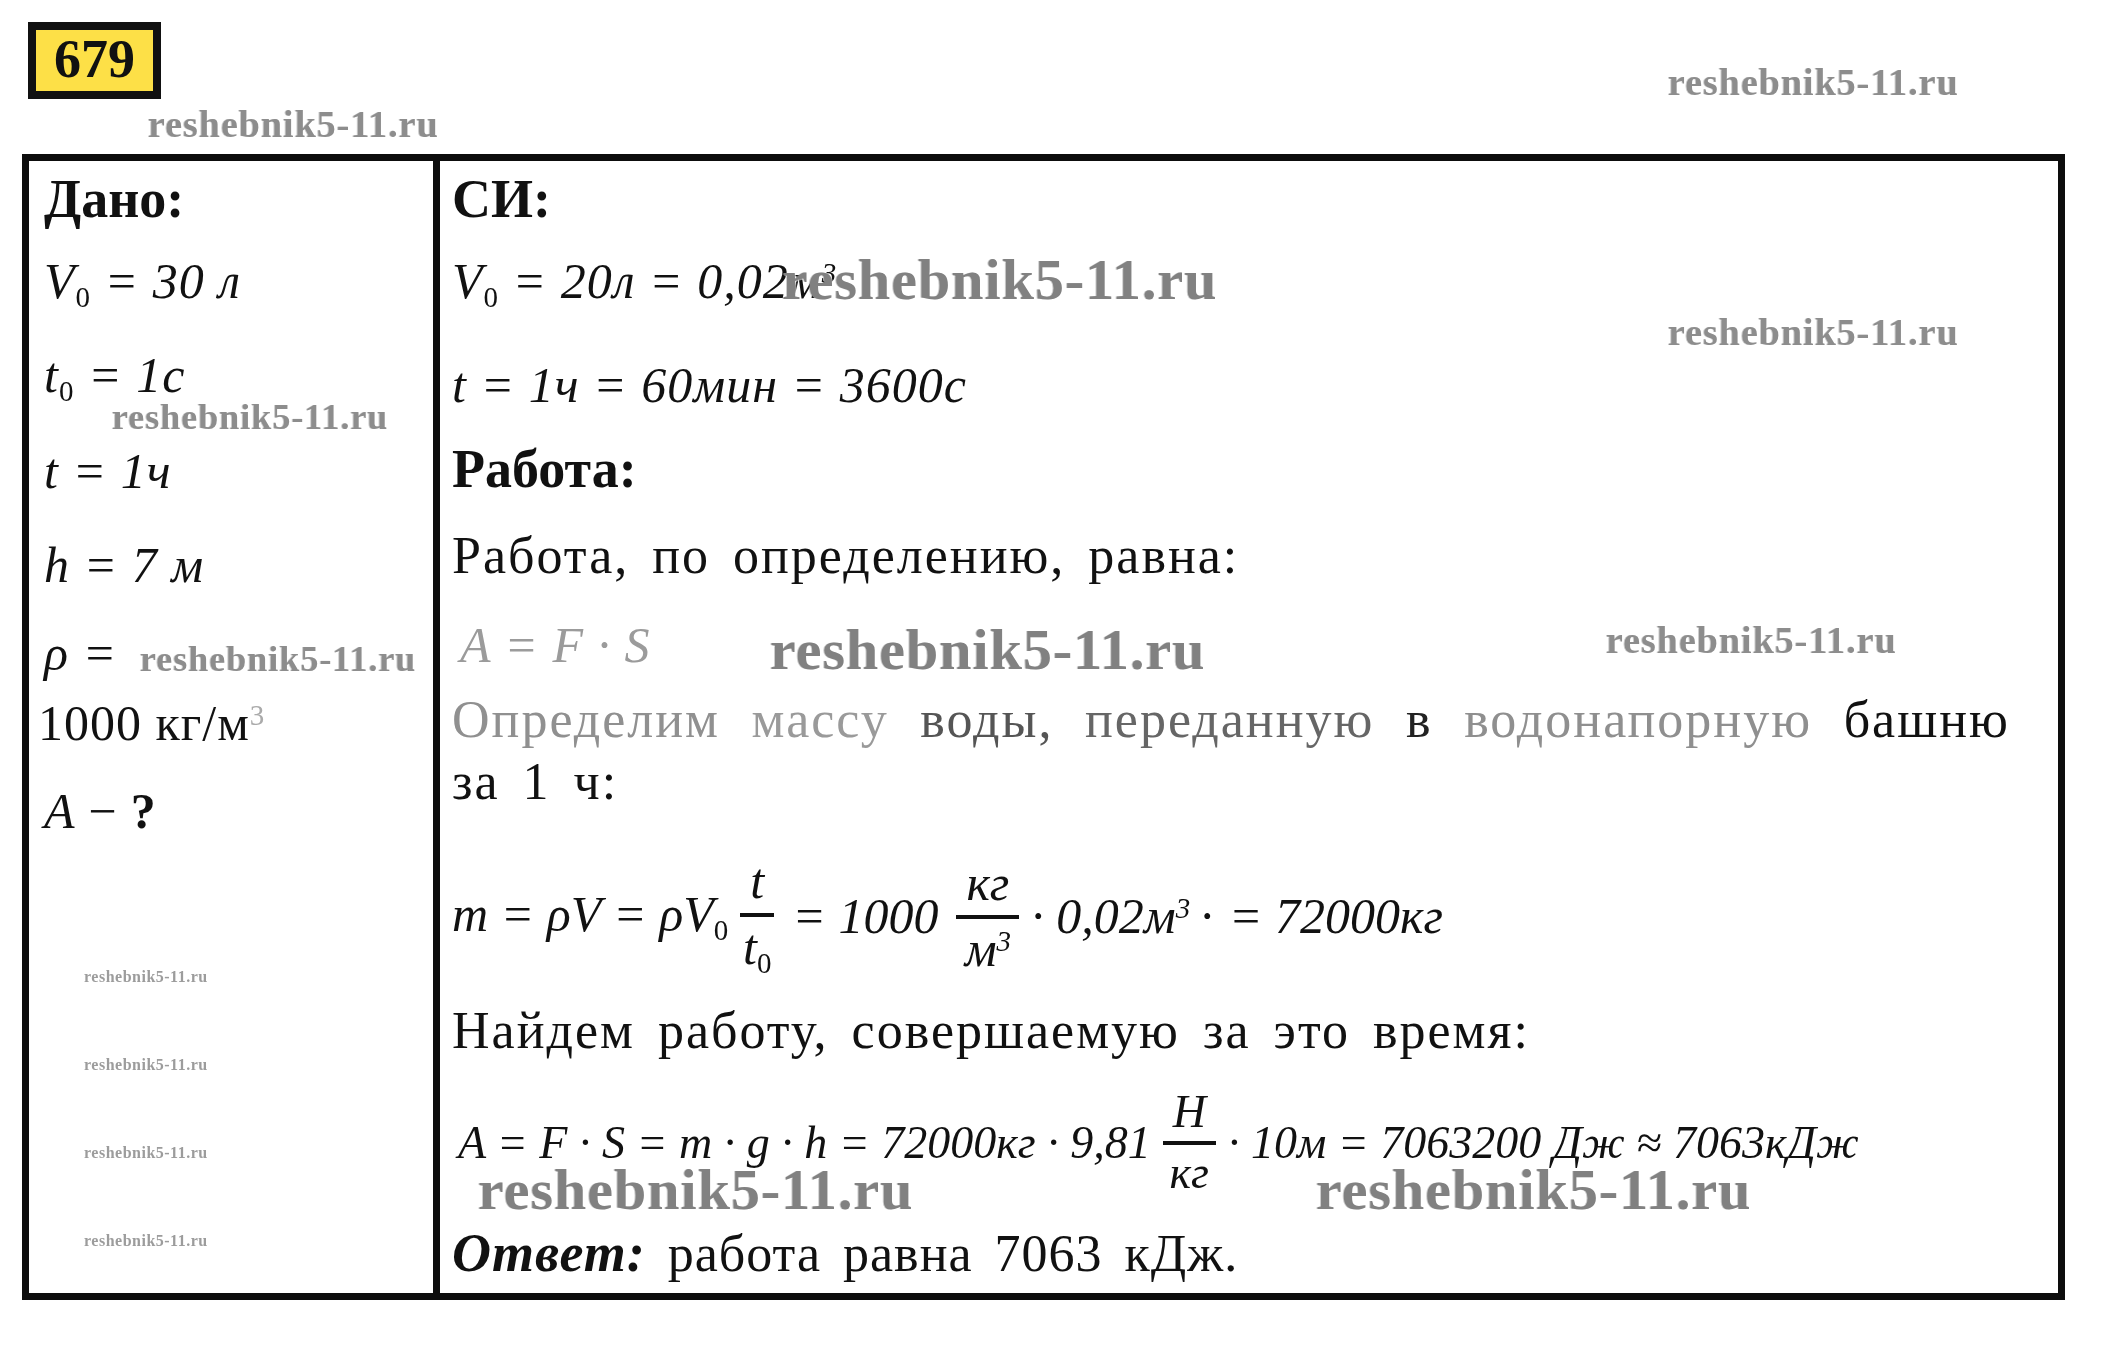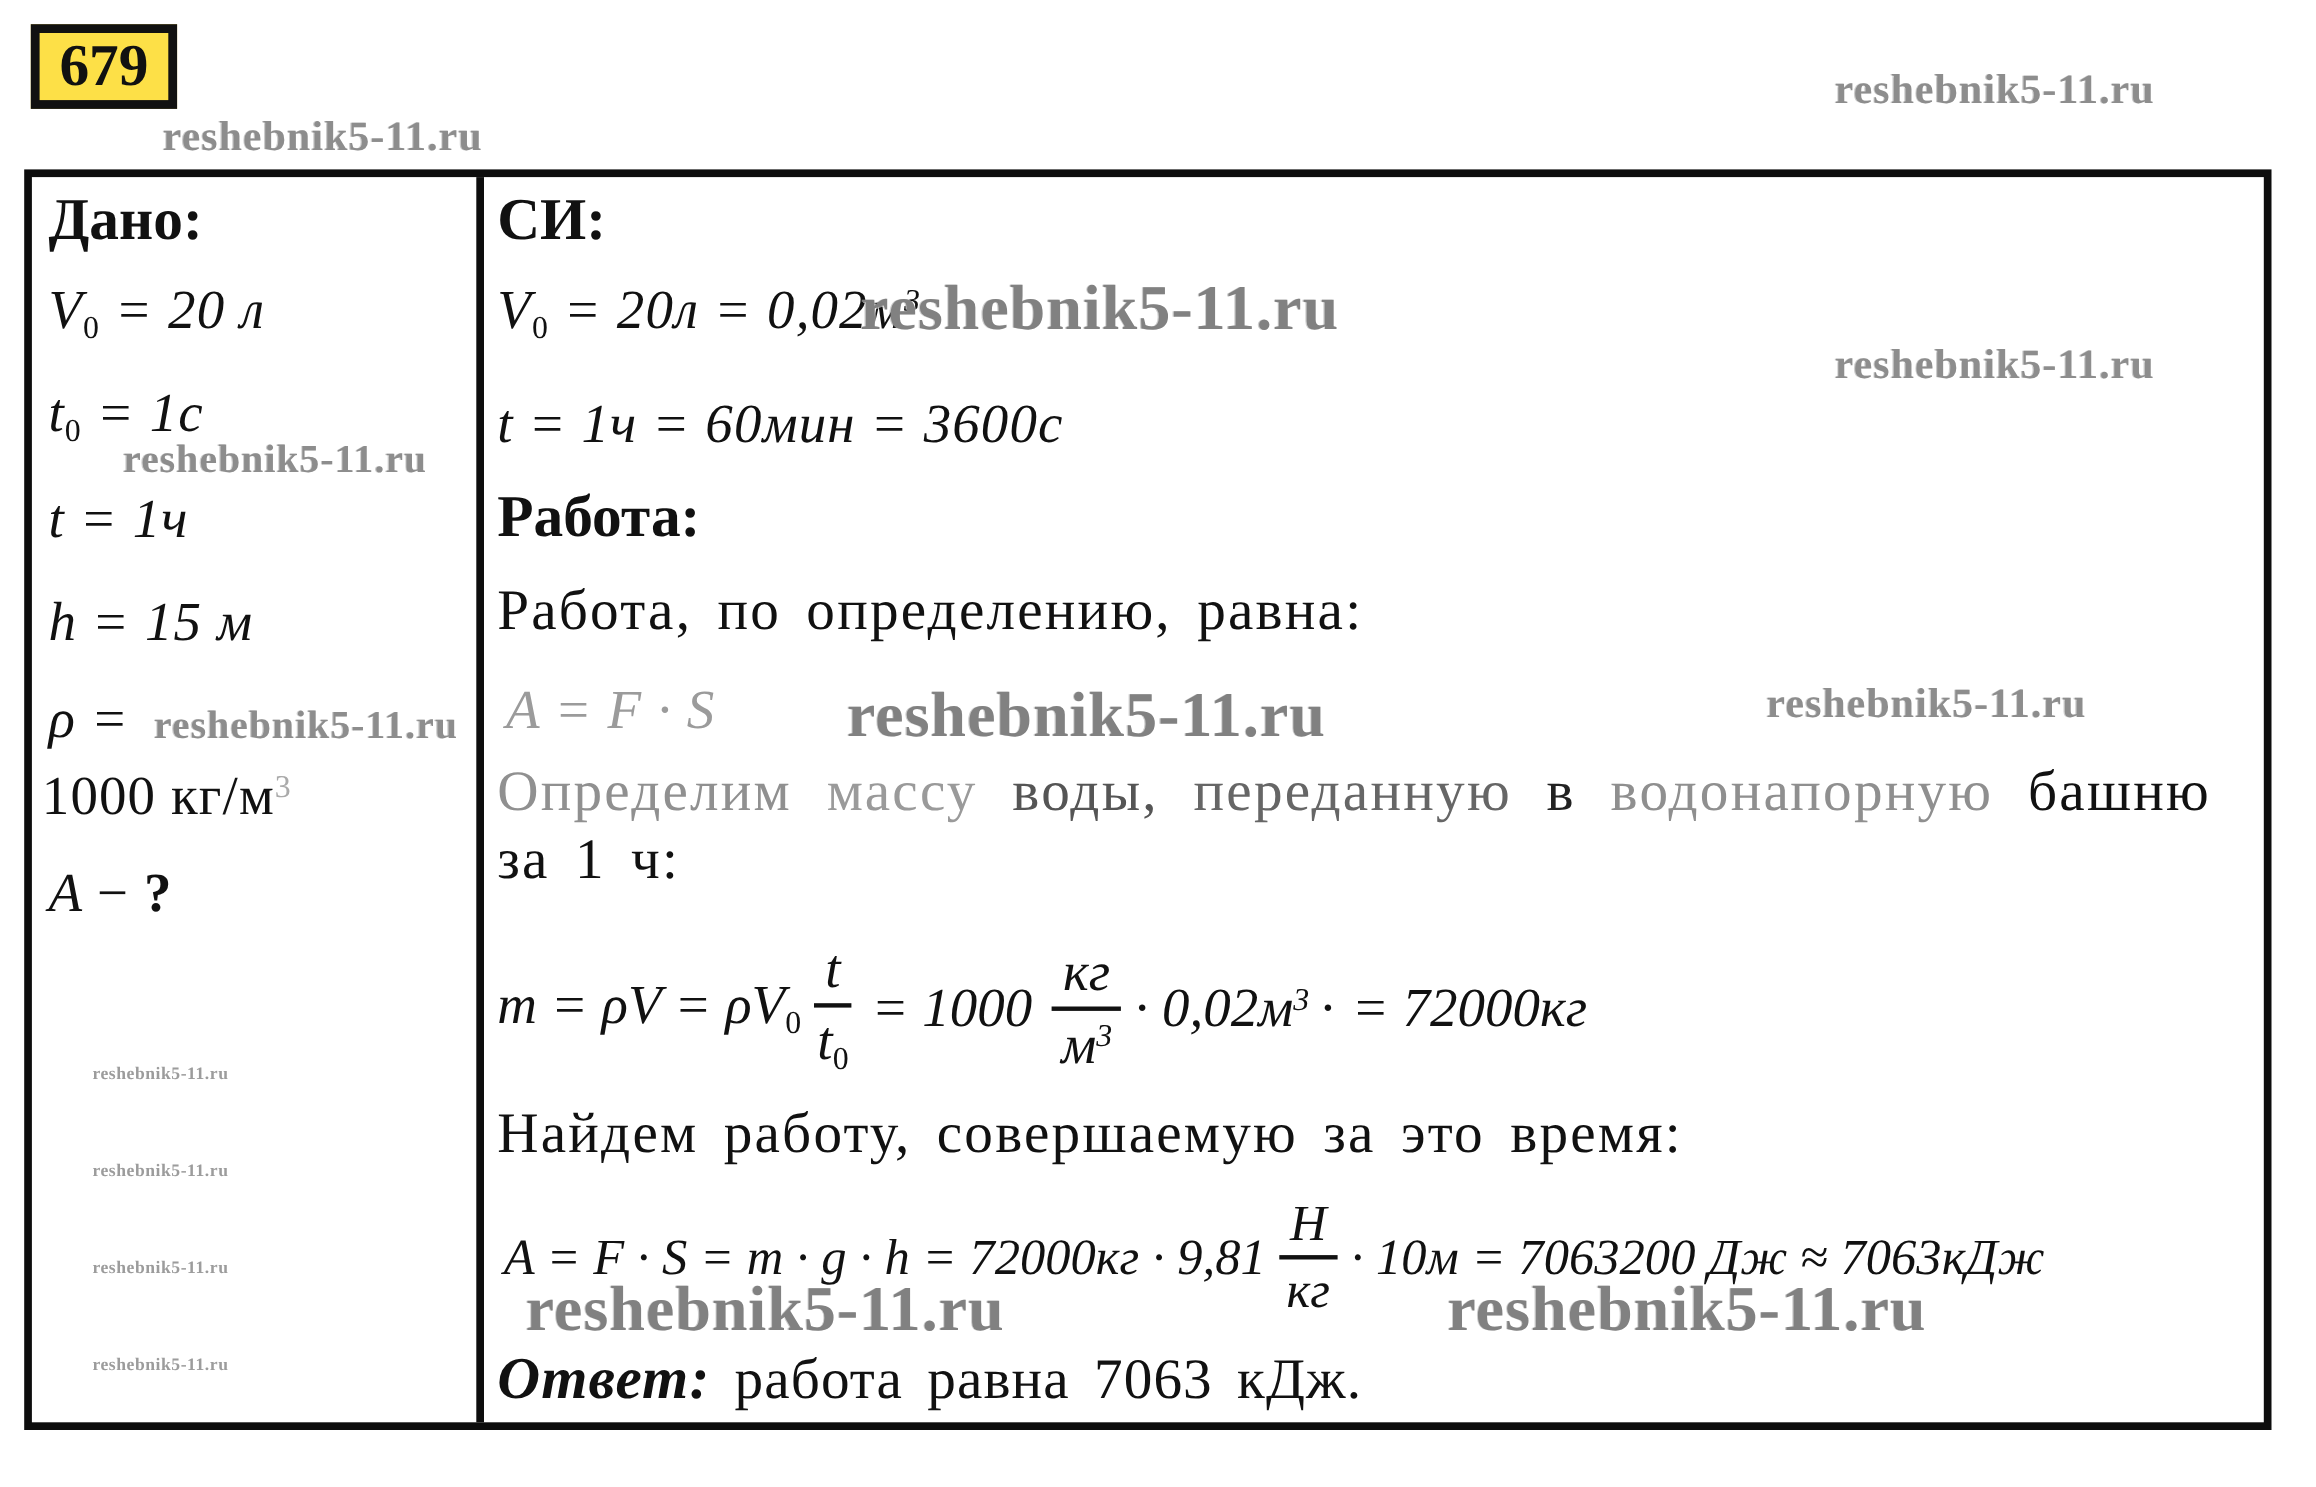--- a/index.html
+++ b/index.html
@@ -60,35 +60,35 @@
   <div class="wm wm-md" style="left:148px; top:102px;">reshebnik5-11.ru</div>
   <div class="wm wm-md" style="left:1668px; top:60px;">reshebnik5-11.ru</div>
 
   <div class="table-box">
     <div class="divider"></div>
   </div>
 
   <div class="h1" style="left:44px; top:168px;">Дано:</div>
 
   <div class="math" style="left:44px; top:252px;">
-    <span>V</span><sub>0</sub><span> = 20 л</span>
+    <span>V</span><sub>0</sub><span> = 30 л</span>
   </div>
 
   <div class="math" style="left:44px; top:346px;">
     <span>t</span><sub>0</sub><span> = 1с</span>
   </div>
 
   <div class="wm wm-sm" style="left:112px; top:396px;">reshebnik5-11.ru</div>
 
   <div class="math" style="left:44px; top:442px;">
     <span>t</span><span> = 1ч</span>
   </div>
 
   <div class="math" style="left:44px; top:536px;">
-    <span>h</span><span> = 15 м</span>
+    <span>h</span><span> = 7 м</span>
   </div>
 
   <div class="math" style="left:44px; top:624px;">
     <span>ρ</span><span> =</span>
   </div>
 
   <div class="wm wm-sm" style="left:140px; top:638px;">reshebnik5-11.ru</div>
 
   <div class="math" style="left:38px; top:694px; font-style:normal;">
     <span>1000 кг/м</span><sup class="faint">3</sup>

